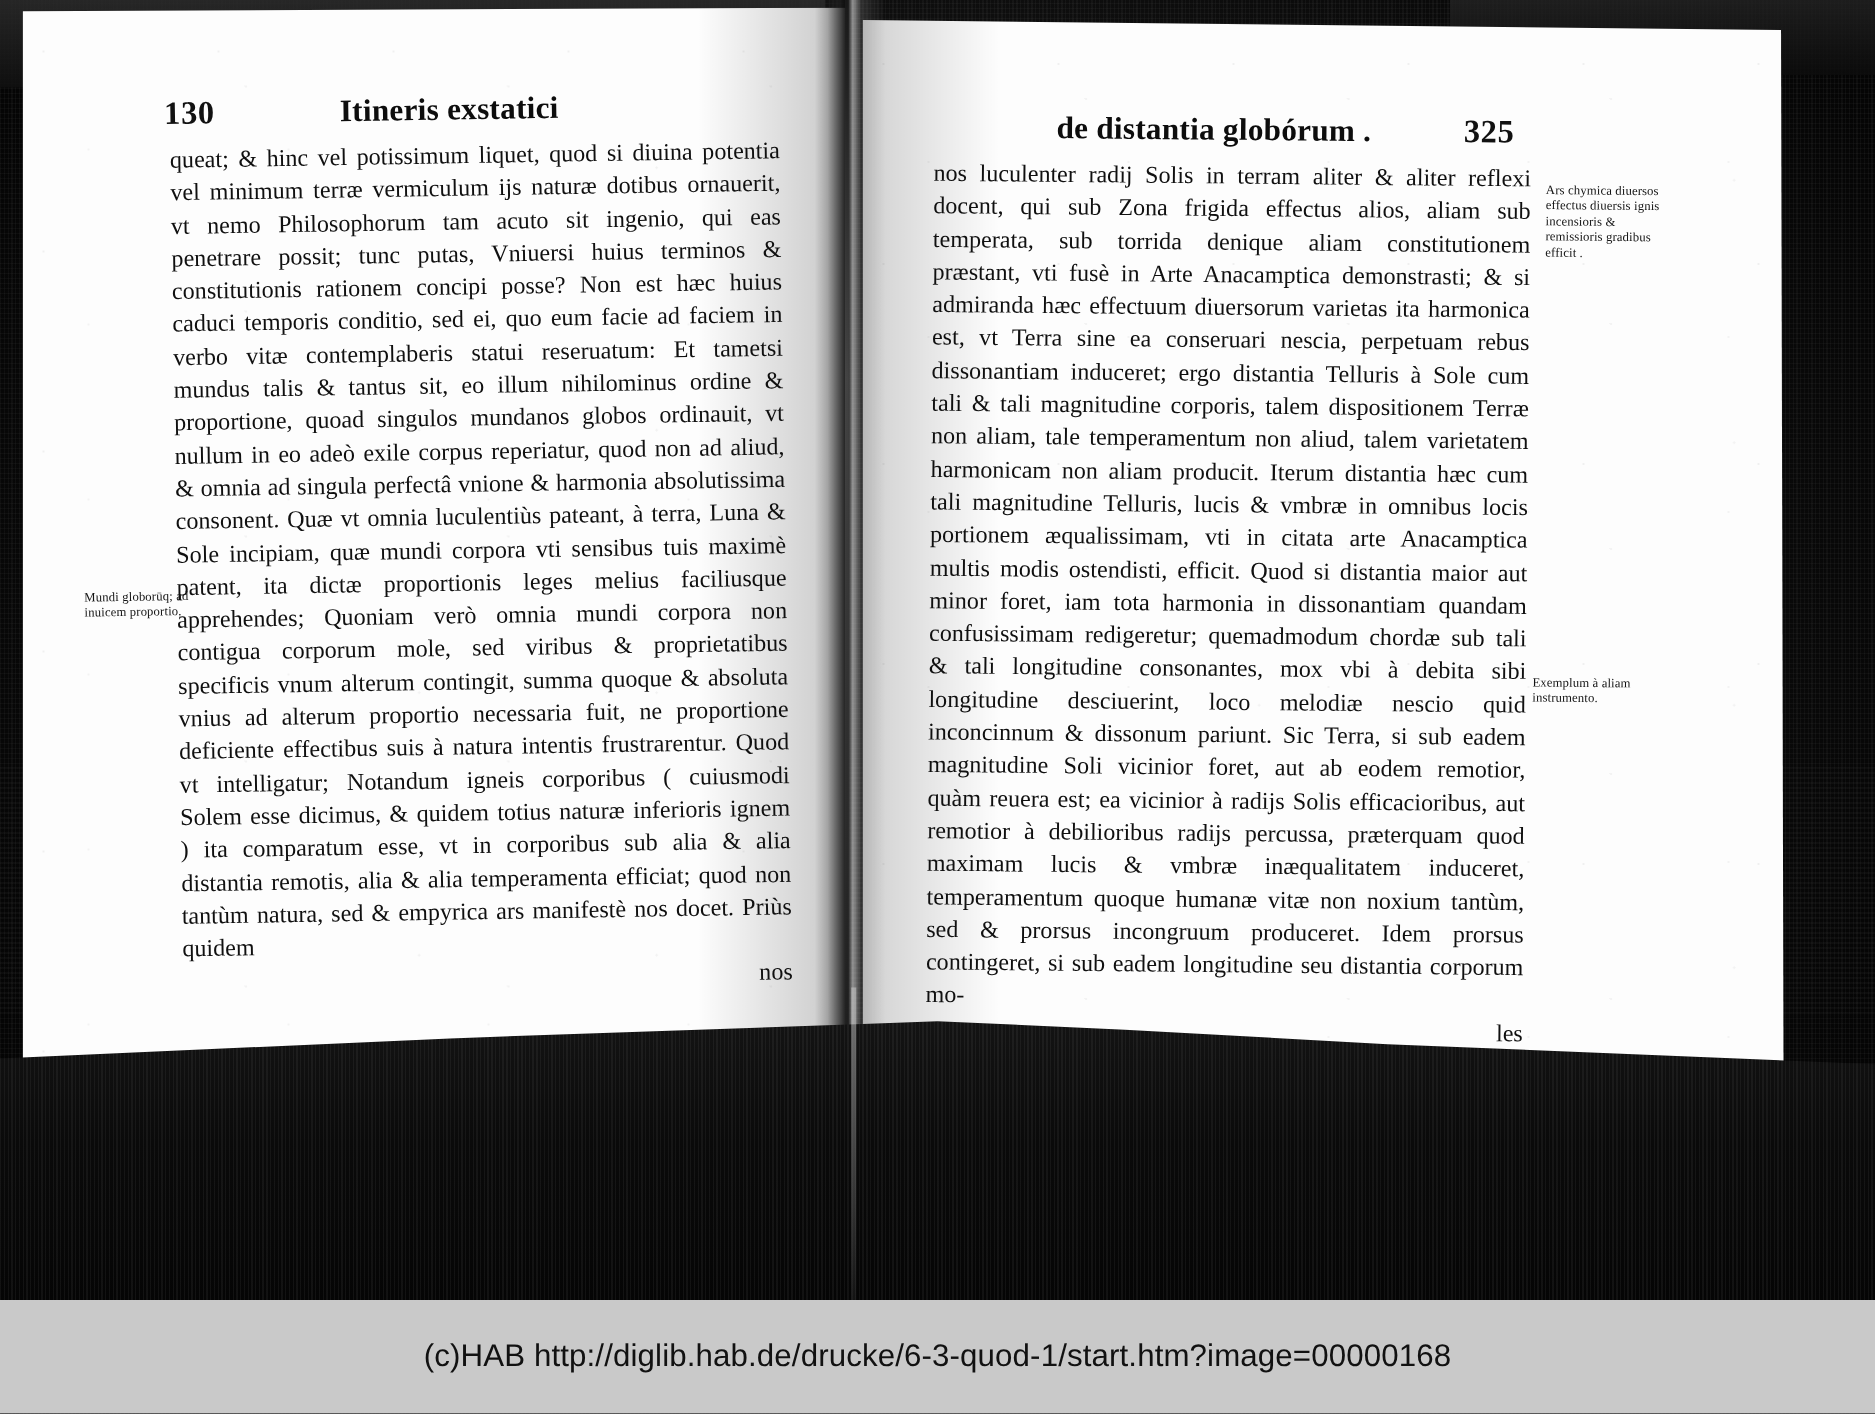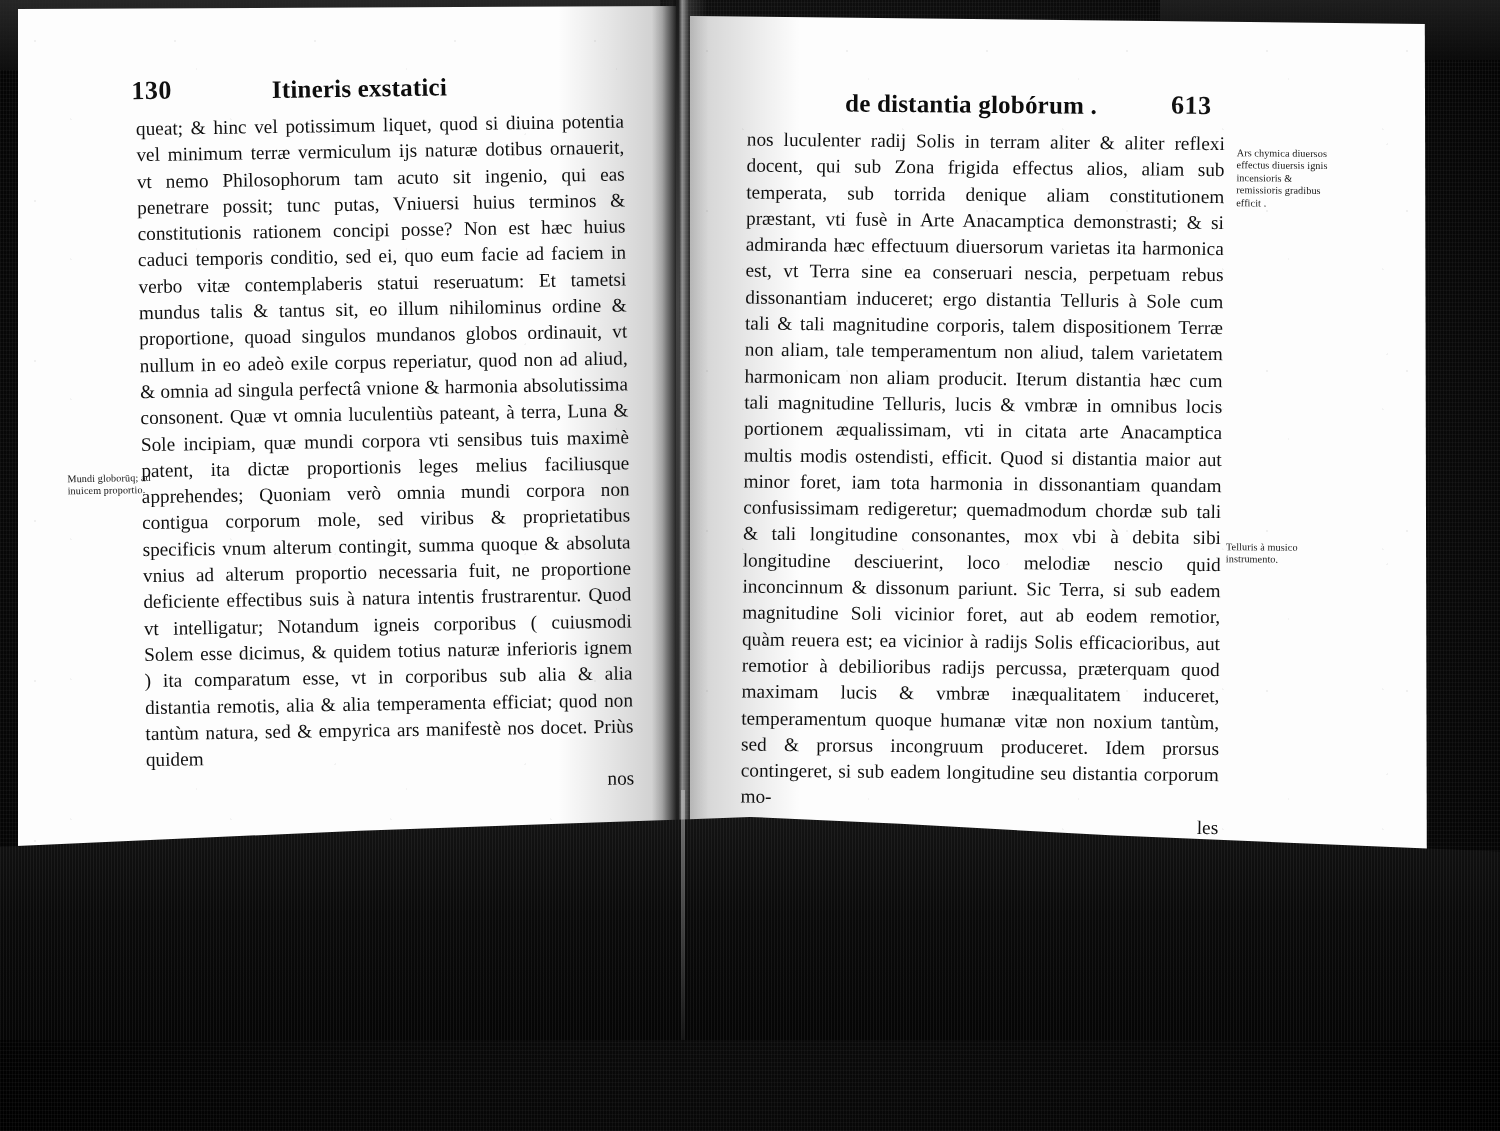--- a/index.html
+++ b/index.html
@@ -135,39 +135,42 @@
   </div>
 
   <div class="leaf" id="leaf-right">
     <div class="speckle"></div>
     <div class="gutter-shade"></div>
 
     <div id="right-block">
 
       <div class="page-head" style="left:58px;top:70px;width:560px;justify-content:flex-start;">
         <span class="running-title" style="margin-left:98px;">de distantia globórum .</span>
-        <span class="folio" style="margin-left:74px;">613</span>
+        <span class="folio" style="margin-left:74px;">325</span>
       </div>
 
       <div class="bodytext" id="right-body" style="left:58px;top:110px;width:478px;">
         <p>nos luculenter radij Solis in terram aliter &amp; aliter reflexi docent, qui sub Zona frigida effectus alios, aliam sub temperata, sub torrida denique aliam constitutionem præstant, vti fusè in Arte Anacamptica demonstrasti; &amp; si admiranda hæc effectuum diuersorum varietas ita harmonica est, vt Terra sine ea conseruari nescia, perpetuam rebus dissonantiam induceret; ergo distantia Telluris à Sole cum tali &amp; tali magnitudine corporis, talem dispositionem Terræ non aliam, tale temperamentum non aliud, talem varietatem harmonicam non aliam producit. Iterum distantia hæc cum tali magnitudine Telluris, lucis &amp; vmbræ in omnibus locis portionem æqualissimam, vti in citata arte Anacamptica multis modis ostendisti, efficit. Quod si distantia maior aut minor foret, iam tota harmonia in dissonantiam quandam confusissimam redigeretur; quemadmodum chordæ sub tali &amp; tali longitudine consonantes, mox vbi à debita sibi longitudine desciuerint, loco melodiæ nescio quid inconcinnum &amp; dissonum pariunt. Sic Terra, si sub eadem magnitudine Soli vicinior foret, aut ab eodem remotior, quàm reuera est; ea vicinior à radijs Solis efficacioribus, aut remotior à debilioribus radijs percussa, præterquam quod maximam lucis &amp; vmbræ inæqualitatem induceret, temperamentum quoque humanæ vitæ non noxium tantùm, sed &amp; prorsus incongruum produceret. Idem prorsus contingeret, si sub eadem longitudine seu distantia corporum mo-</p>
         <span class="lastline">les</span>
       </div>
 
       <div class="marginote" style="left:548px;top:126px;width:92px;">
         <span>Ars chymica diuersos effectus diuersis ignis incensioris &amp; remissioris gradibus efficit .</span>
       </div>
 
       <div class="marginote" style="left:541px;top:520px;width:94px;">
-        <span>Telluris à musico instrumento.</span>
+        <span>Exemplum à aliam instrumento.</span>
       </div>
 
     </div>
   </div>
 
   <div id="gutter"></div>
   <div id="gutter-line"></div>
 
   <div id="foreground"></div>
   <div id="streak"></div>
 
+  <div id="footer">
+    <span id="footer-text">(c)HAB http://diglib.hab.de/drucke/6-3-quod-1/start.htm?image=00000168</span>
+  </div>
 
 </div>
 
 </body></html>

